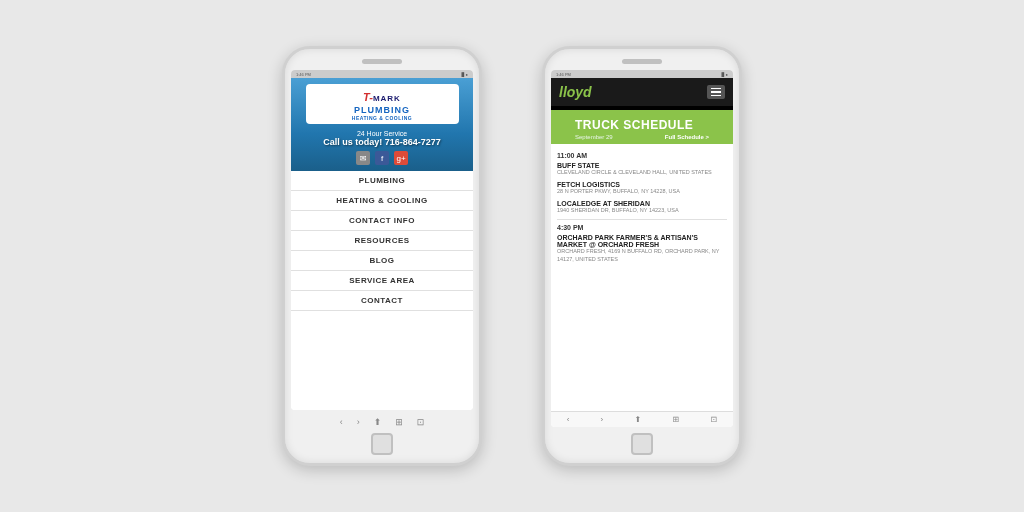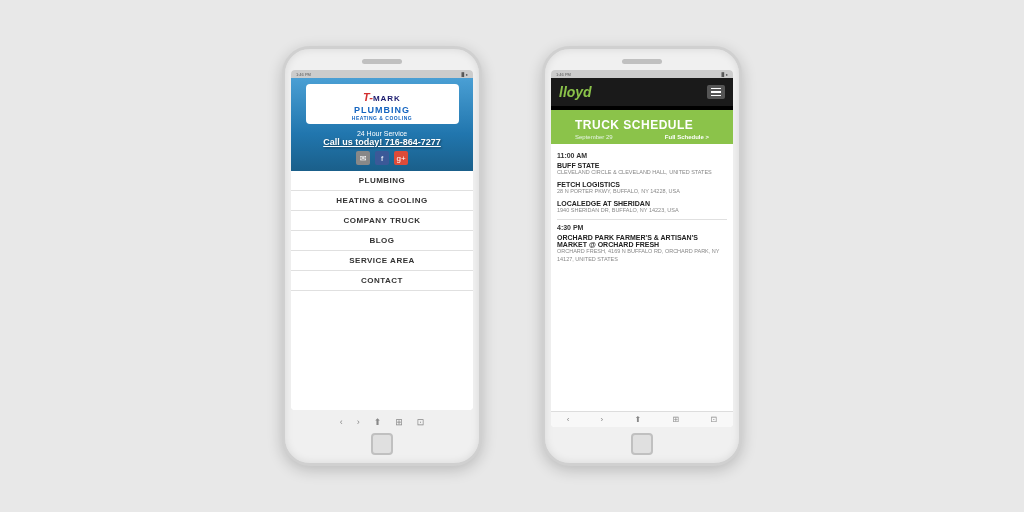--- a/index.html
+++ b/index.html
@@ -129,21 +129,20 @@
       text-align: center;
       margin-top: 2px;
     }
 
     .tmark-phone {
       color: #fff;
       font-size: 9px;
       font-weight: 900;
       text-align: right;
       text-shadow: 1px 1px 2px rgba(0,0,0,0.5);
-      text-decoration: underline;
     }
 
     .tmark-icons {
       display: flex;
       gap: 5px;
       margin-top: 4px;
     }
 
     .tmark-icon {
       width: 14px;
@@ -333,21 +332,22 @@
       <div class="tmark-phone">Call us today! 716-864-7277</div>
       <div class="tmark-icons">
         <div class="tmark-icon email">✉</div>
         <div class="tmark-icon fb">f</div>
         <div class="tmark-icon gplus">g+</div>
       </div>
     </div>
     <div class="tmark-nav">
       <div class="tmark-nav-item">PLUMBING</div>
       <div class="tmark-nav-item">HEATING &amp; COOLING</div>
-      <div class="tmark-nav-item">COMPANY TRUCK</div>
+      <div class="tmark-nav-item">CONTACT INFO</div>
+      <div class="tmark-nav-item">RESOURCES</div>
       <div class="tmark-nav-item">BLOG</div>
       <div class="tmark-nav-item">SERVICE AREA</div>
       <div class="tmark-nav-item">CONTACT</div>
     </div>
   </div>
   <div class="phone-bottom">
     <div class="phone-nav-bar">
       <span class="phone-nav-btn">‹</span>
       <span class="phone-nav-btn">›</span>
       <span class="phone-nav-btn">⬆</span>

